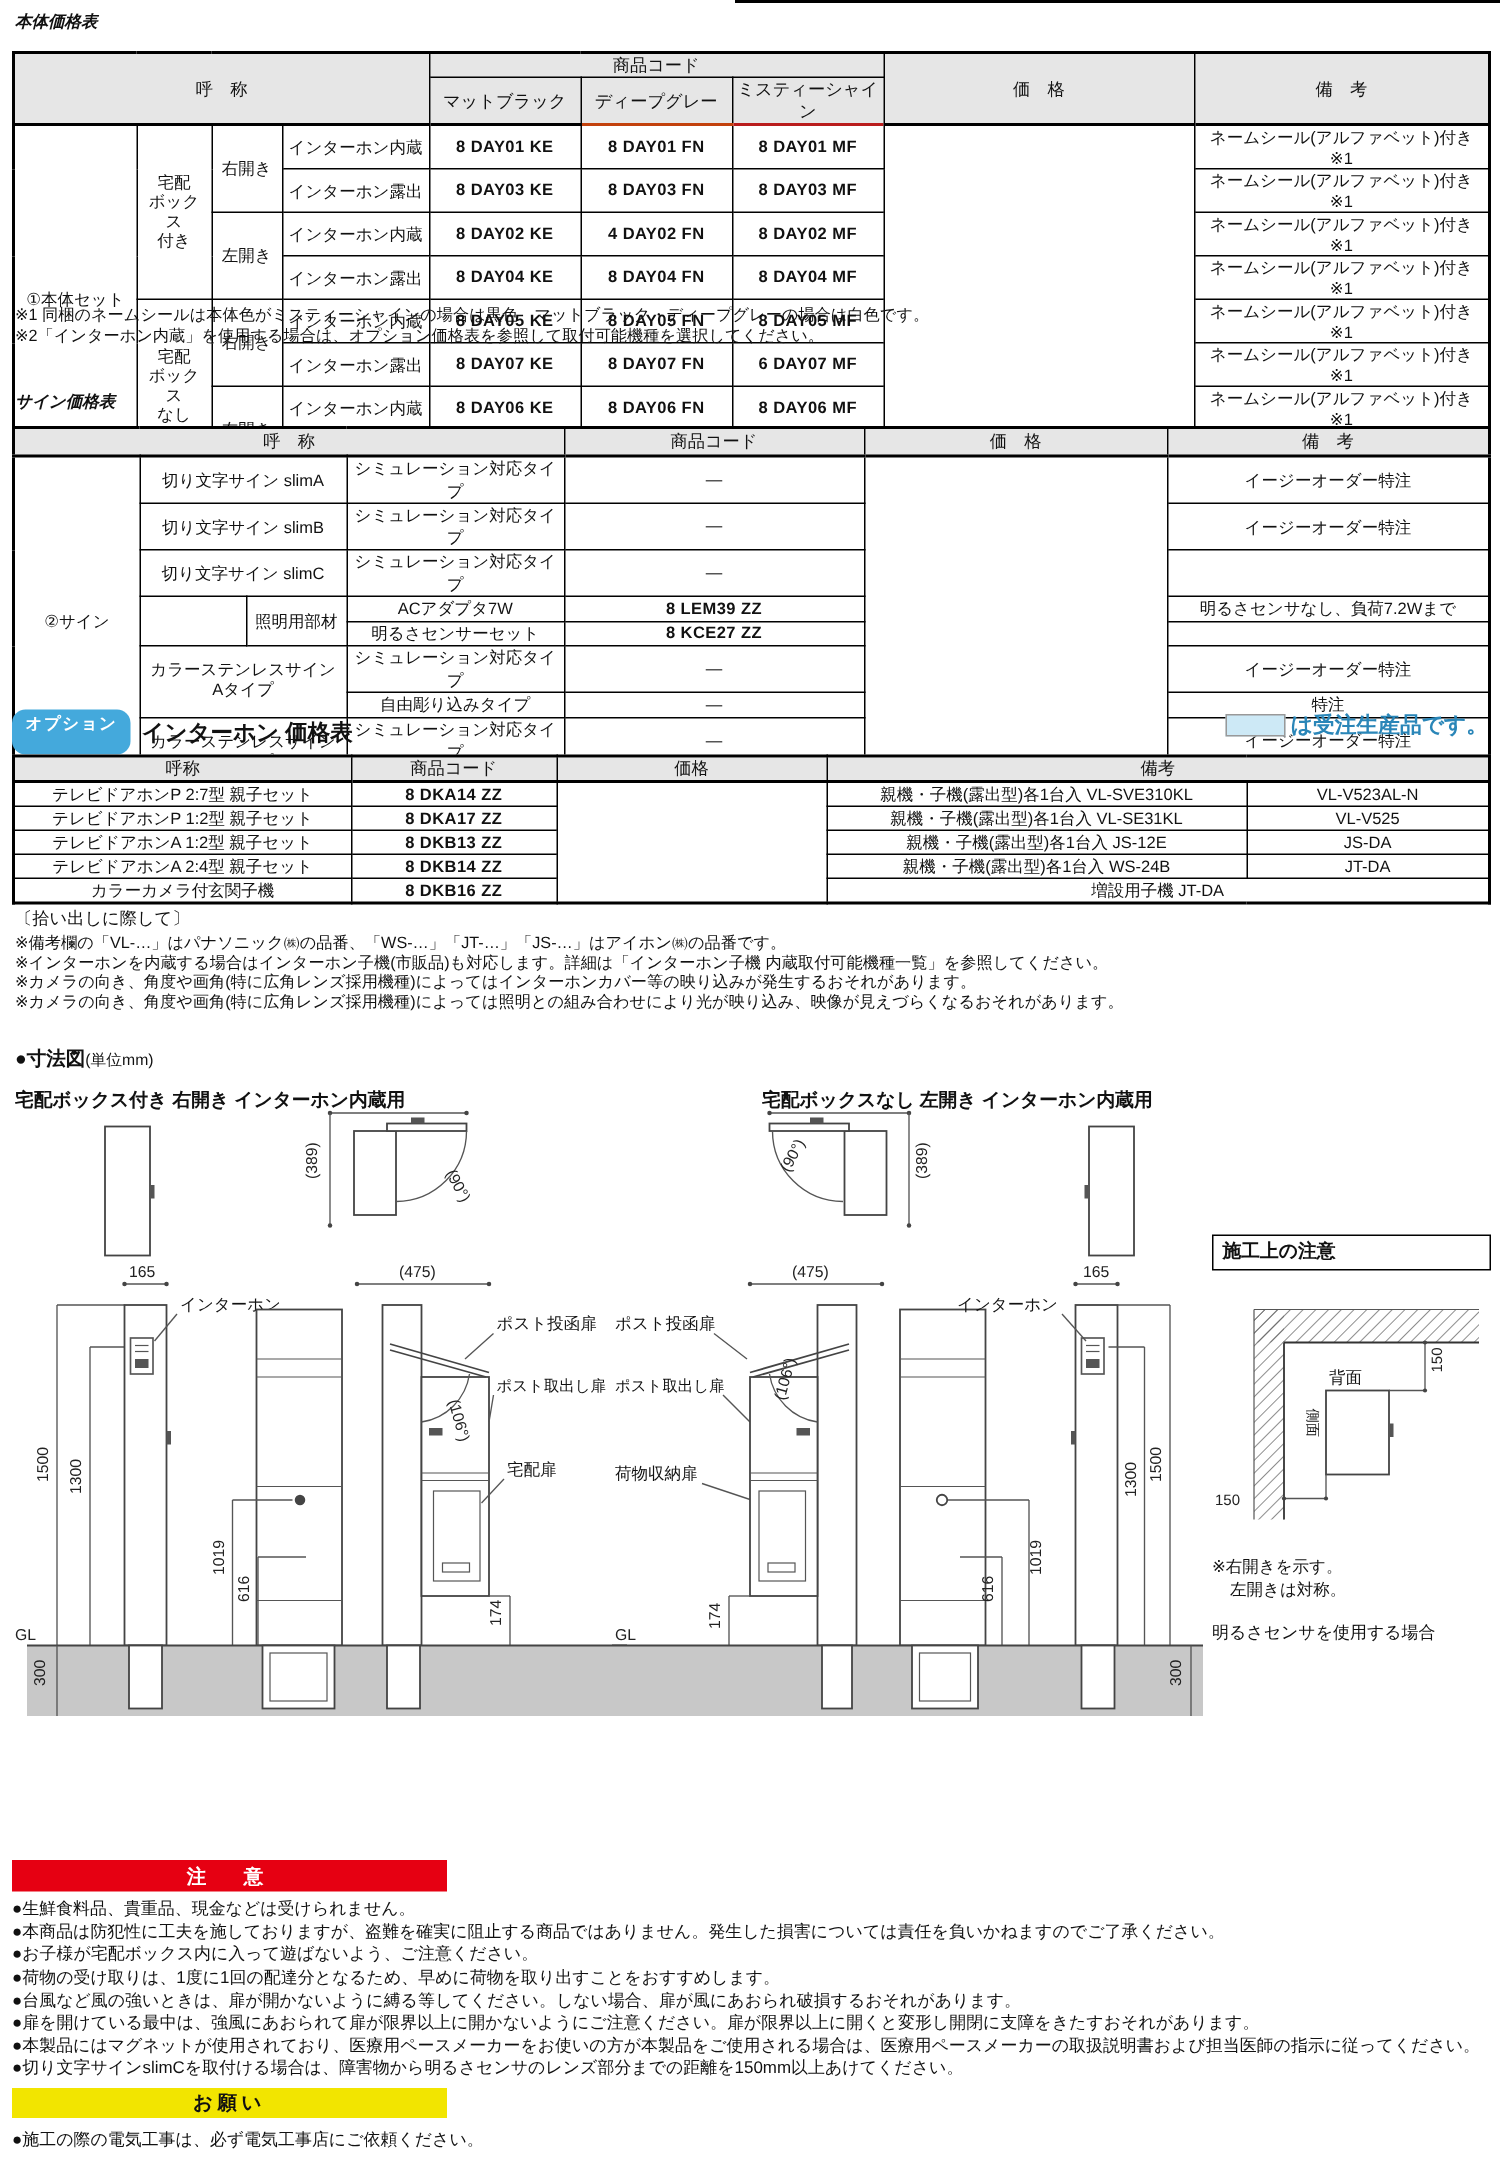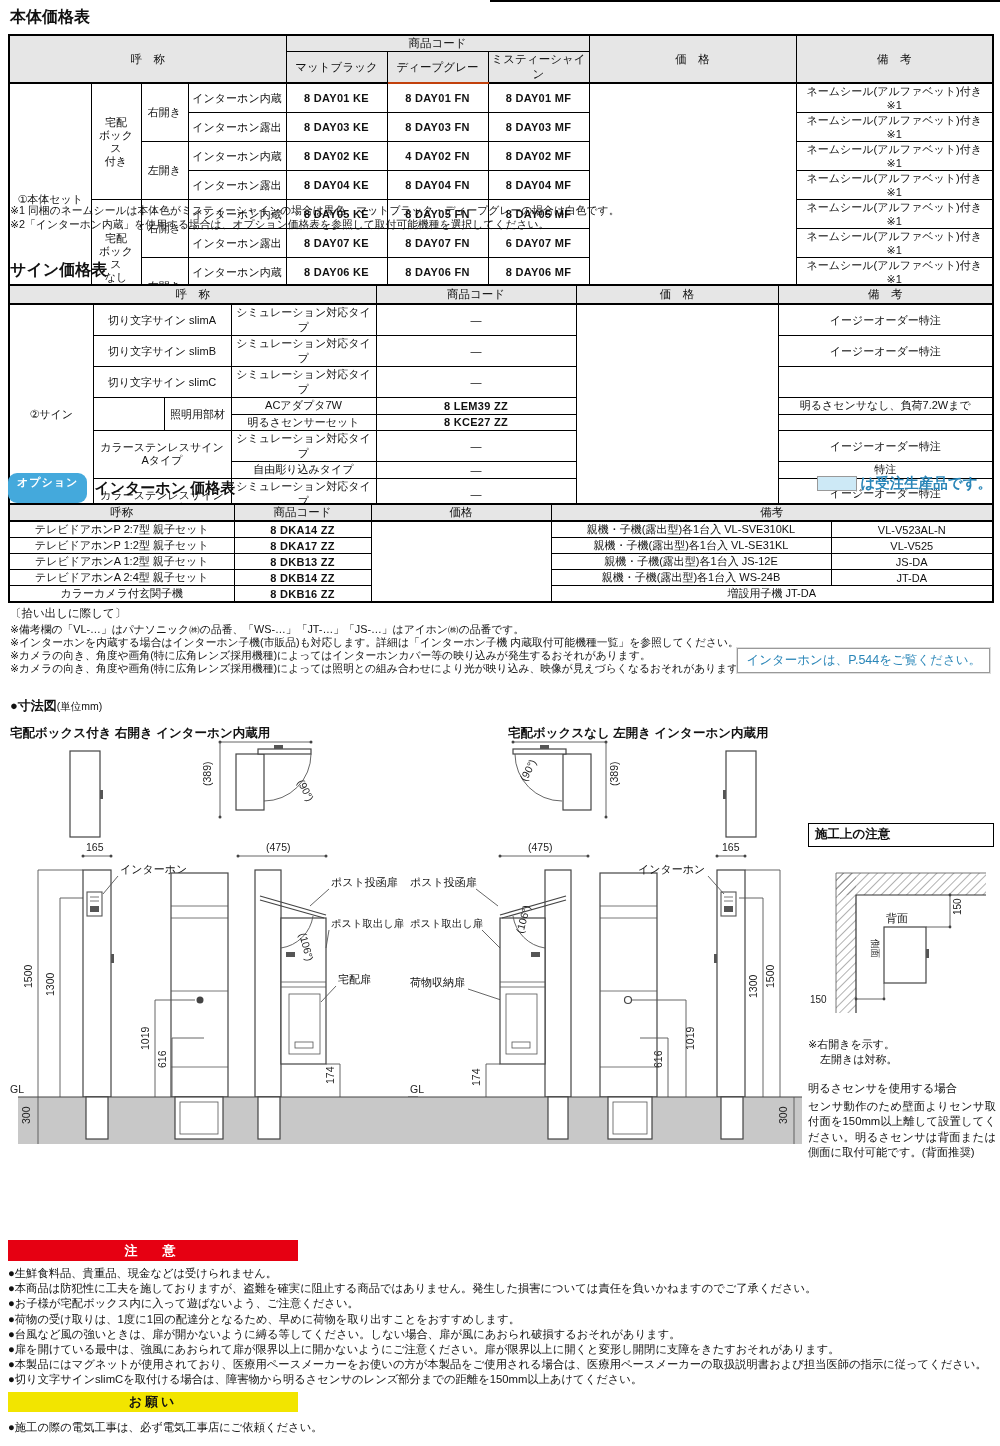--- a/index.html
+++ b/index.html
@@ -1,18 +1,18 @@
 <!DOCTYPE html>
 <html><head>
 <meta charset="utf-8">
 <style>
   html,body{margin:0;padding:0;background:#fff;}
   #page{position:relative;width:1000px;height:1446px;background:#fff;overflow:hidden;
         font-family:"Liberation Sans","DejaVu Sans",sans-serif;color:#111;}
-  .sec-title{position:absolute;font-size:16px;font-weight:bold;}
+  .sec-title{position:absolute;font-size:11px;font-weight:bold;font-style:italic;}
   .top-rule{position:absolute;left:490px;top:0;width:510px;height:2px;background:#000;}
 
   table.price{border-collapse:collapse;table-layout:fixed;position:absolute;background:#fff;}
   table.price td{border:1px solid #000;text-align:center;vertical-align:middle;
                  padding:0 2px;font-size:11px;overflow:hidden;}
   table.price{border:2px solid #000;}
   tr.h1 td, tr.h2 td{background:#e6e6e6;font-size:11.5px;}
   td.code{font-weight:bold;font-size:12px;letter-spacing:.3px;}
   td.rem{font-size:10.3px;}
   td.pre{white-space:pre-line;line-height:13px;}
@@ -80,21 +80,21 @@
     <tbody>
         <tr class="h1" style="height:14px">
       <td colspan="4" rowspan="2" class="hsep" style="border-bottom:2px solid #000">呼　称</td>
       <td colspan="3">商品コード</td>
       <td rowspan="2" style="border-bottom:2px solid #000">価　格</td>
       <td rowspan="2" style="border-bottom:2px solid #000">備　考</td>
     </tr>
     <tr class="h2" style="height:17px">
       <td style="border-bottom:2px solid #000">マットブラック</td>
       <td style="border-bottom:2px solid #c2410c">ディープグレー</td>
-      <td style="border-bottom:2px solid #000000">ミスティーシャイン</td>
+      <td style="border-bottom:2px solid #b91c1c">ミスティーシャイン</td>
     </tr>
     <tr style="height:16px">
       <td rowspan="8">①本体セット</td>
       <td rowspan="4" class="pre">宅配
 ボックス
 付き</td>
       <td rowspan="2">右開き</td>
       <td>インターホン内蔵</td>
       <td class="code">8 DAY01 KE</td>
       <td class="code">8 DAY01 FN</td>
@@ -296,21 +296,20 @@
       <td colspan="2" class="rem">増設用子機 JT-DA</td>
     </tr>
   </tbody>
     </table>
 
   <div class="note" style="left:10px;top:607px;font-size:11.5px">〔拾い出しに際して〕</div>
   <div class="note" style="left:10px;top:623px">※備考欄の「VL-…」はパナソニック㈱の品番、「WS-…」「JT-…」「JS-…」はアイホン㈱の品番です。</div>
   <div class="note" style="left:10px;top:649px">※カメラの向き、角度や画角(特に広角レンズ採用機種)によってはインターホンカバー等の映り込みが発生するおそれがあります。</div>
   <div class="note" style="left:10px;top:636px">※インターホンを内蔵する場合はインターホン子機(市販品)も対応します。詳細は「インターホン子機 内蔵取付可能機種一覧」を参照してください。</div>
   <div class="note" style="left:10px;top:662px">※カメラの向き、角度や画角(特に広角レンズ採用機種)によっては照明との組み合わせにより光が映り込み、映像が見えづらくなるおそれがあります。</div>
-  <div class="p544" style="right:10px;top:648px">インターホンは、P.544をご覧ください。</div>
 
   <div class="dims-title" style="left:10px;top:697px">
     <span>●寸法図</span><span class="unit">(単位mm)</span>
   </div>
 
   <div id="dgwrap">
 
     <svg class="dg" style="left:0;top:8px" width="410" height="460" viewBox="0 0 410 460">
       <text class="dgt" x="2" y="17">宅配ボックス付き 右開き インターホン内蔵用</text>
       <g>
@@ -521,21 +520,20 @@
             <circle class="dotf" cx="76" cy="142" r="1.4"></circle>
           <text class="dimt" x="2" y="146" style="font-size:10px">150</text>
         </g>
       </svg>
       <div class="cnotes">
         <div>※右開きを示す。</div>
         <div class="ind">左開きは対称。</div>
       </div>
       <div class="sensor">
         <div class="st">明るさセンサを使用する場合</div>
-        <div>センサ動作のため壁面よりセンサ取付面を150mm以上離して設置してください。明るさセンサは背面または側面に取付可能です。(背面推奨)</div>
       </div>
     </div>
   </div>
 
   <div class="banner red" style="left:8px;top:1240px">
     <span>注　意</span>
   </div>
   <ul class="blist" style="left:8px;top:1266px">
     <li>●生鮮食料品、貴重品、現金などは受けられません。</li>
     <li>●本商品は防犯性に工夫を施しておりますが、盗難を確実に阻止する商品ではありません。発生した損害については責任を負いかねますのでご了承ください。</li>

